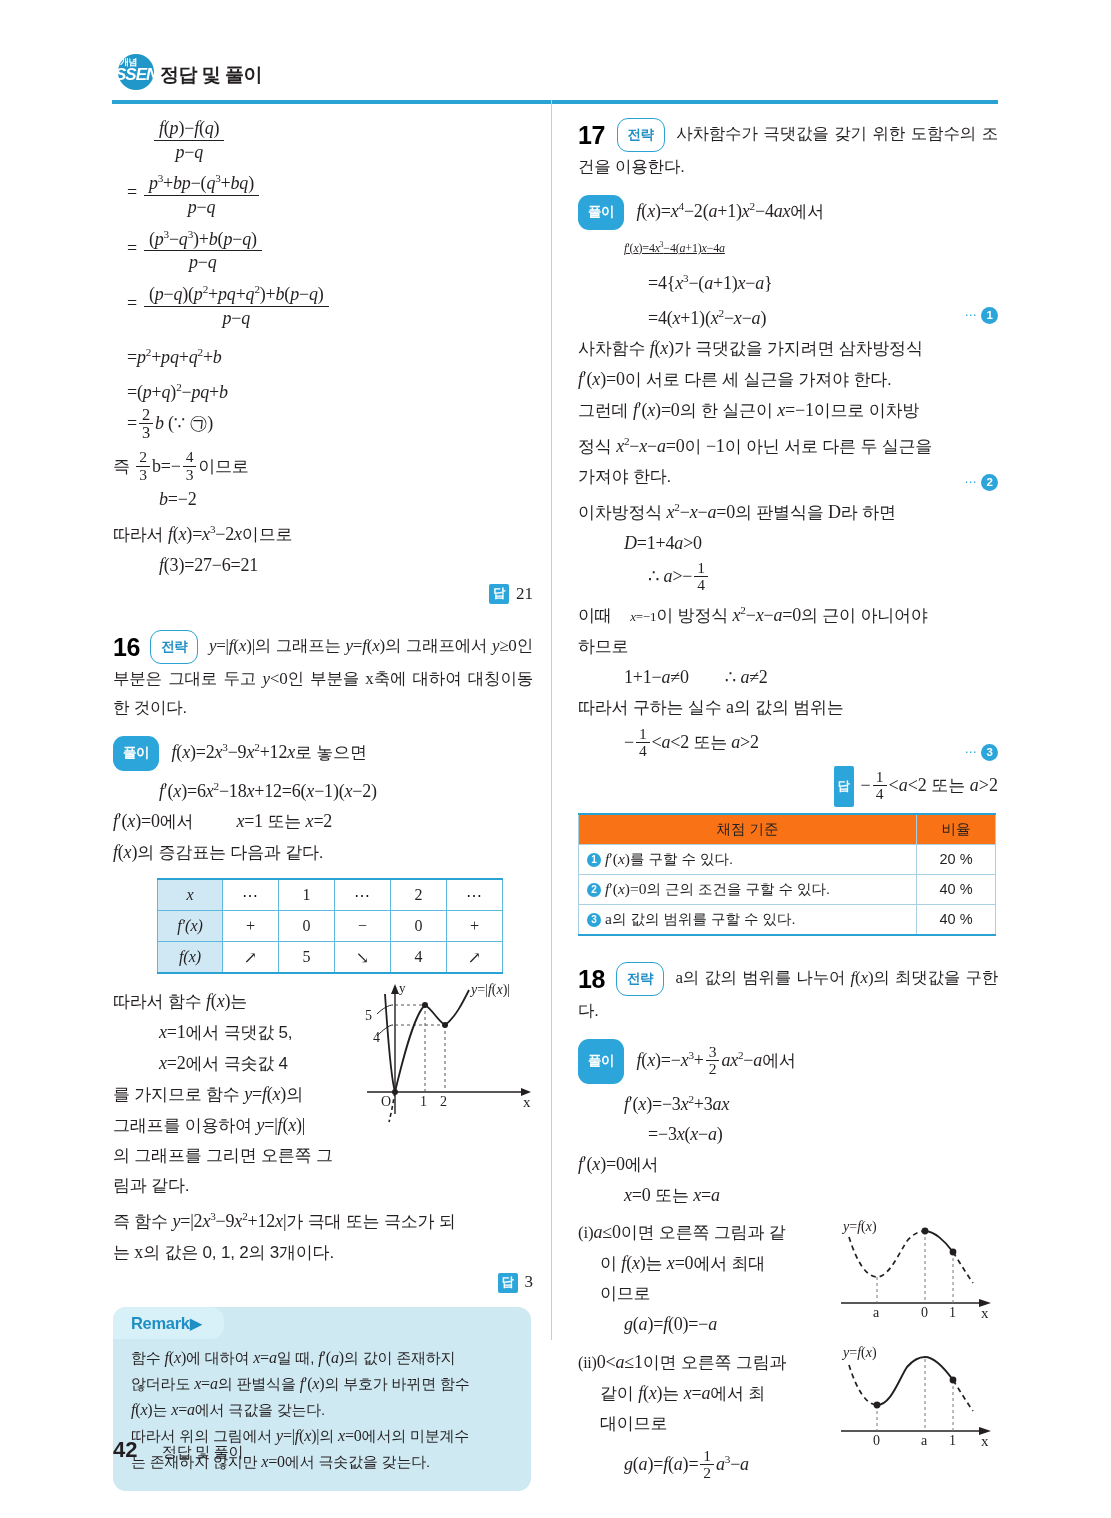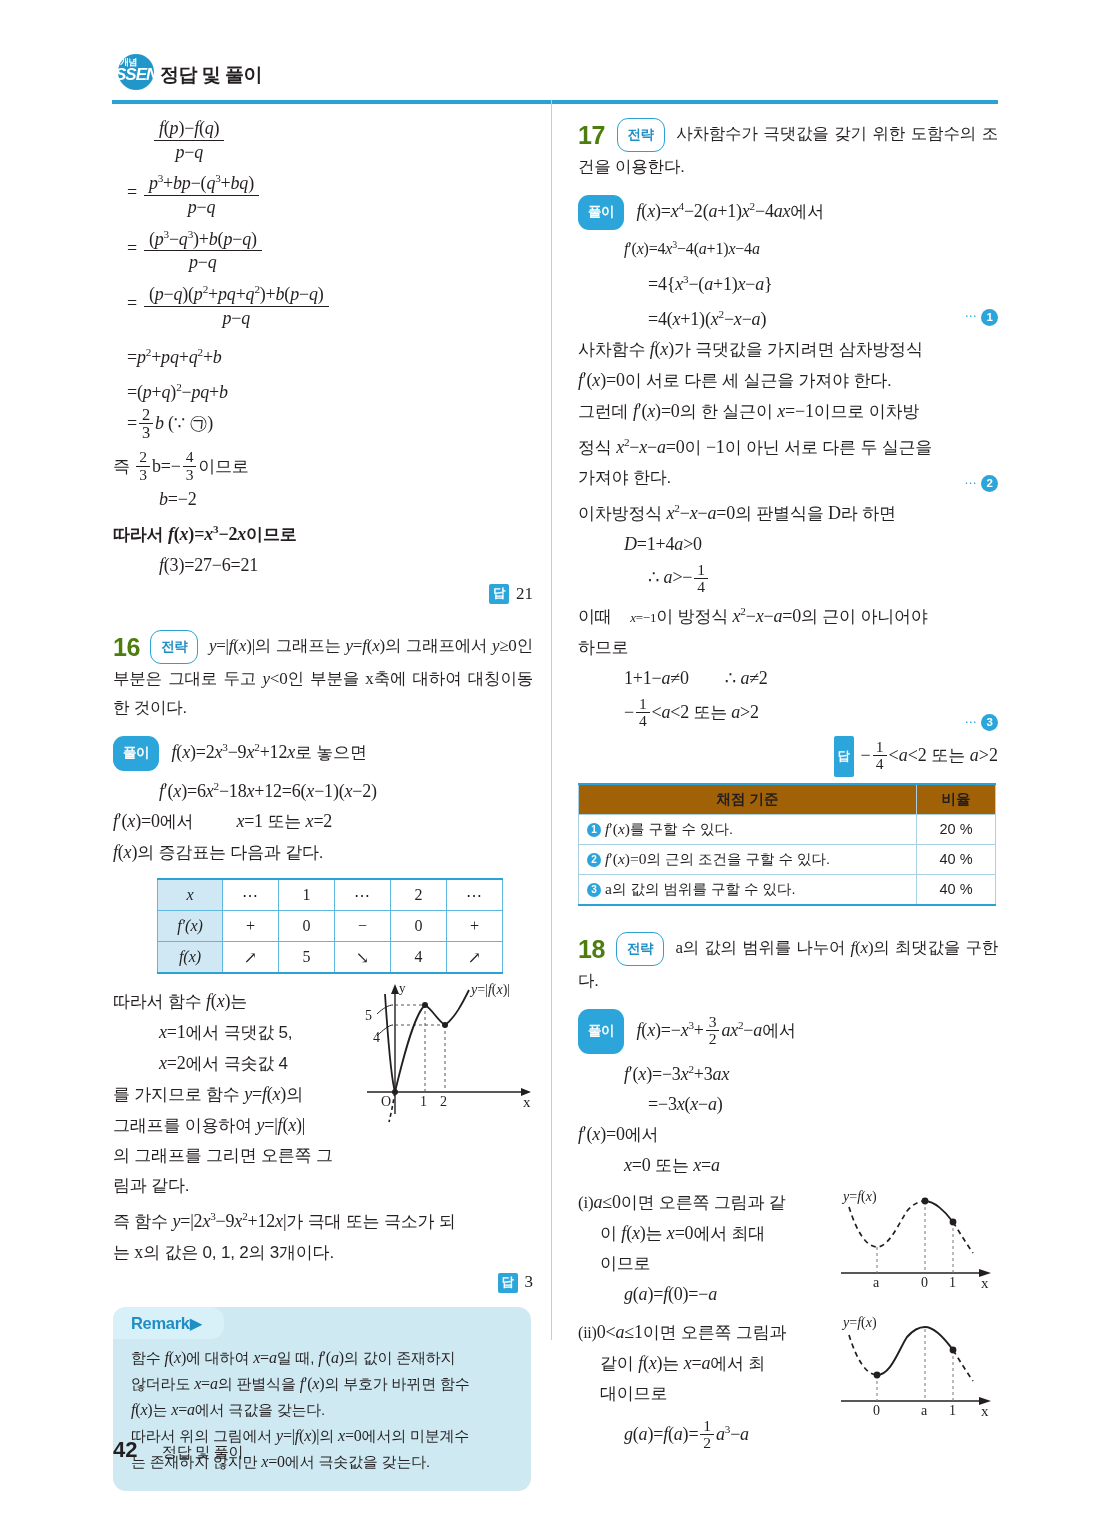--- a/index.html
+++ b/index.html
@@ -53,21 +53,21 @@
         margin:0 2px;position:relative;top:-1px;}
   .frac .num{display:block;padding:0 3px;font-size:0.82em;}
   .frac .den{display:block;padding:0 3px;font-size:0.82em;border-top:1.2px solid #231f20;}
   .bigfrac{display:inline-block;vertical-align:middle;text-align:center;
         font-family:"Liberation Serif","DejaVu Serif",serif;line-height:1.15;margin:0 3px;}
   .bigfrac .num{display:block;padding:0 5px 1px;}
   .bigfrac .den{display:block;padding:1px 5px 0;border-top:1.3px solid #231f20;}
 
   
   .qnum{
-    font-size:25px;font-weight:bold;color:#4d7c0f;
+    font-size:25px;font-weight:bold;color:#000000;
     font-family:"Liberation Sans","DejaVu Sans",sans-serif;
     vertical-align:middle;letter-spacing:-0.5px;
   }
   .badge-strategy{
     display:inline-block;border:1.6px solid #2aa3d4;border-radius:11px;
     color:#1f8ec4;font-size:13.5px;font-weight:bold;padding:1px 10px 2px;
     vertical-align:middle;margin:0 6px;letter-spacing:-0.5px;
     font-family:"Liberation Sans","DejaVu Sans",sans-serif;
   }
   .badge-solution{
@@ -105,21 +105,21 @@
   .idtable td.dots{letter-spacing:1px;}
   .idtable tr:first-child td{border-top:2px solid #2aa3d4;}
   .idtable tr:last-child td{border-bottom:2px solid #2aa3d4;}
 
   
   .rubric{border-collapse:collapse;width:418px;margin-top:6px;}
   .rubric th,.rubric td{
     border:1px solid #a9cfe2;font-size:14.5px;padding:5px 8px;
     font-family:"Liberation Sans","DejaVu Sans",sans-serif;
   }
-  .rubric th{background:#a16207;font-weight:bold;text-align:center;}
+  .rubric th{background:#f97316;font-weight:normal;text-align:center;}
   .rubric tr:first-child th{border-top:2px solid #2aa3d4;}
   .rubric tr:last-child td{border-bottom:2px solid #2aa3d4;}
   .rubric td.crit{text-align:left;}
   .rubric td.pct{text-align:center;width:62px;}
 
   
   .remark{
     position:relative;background:#cfe9f2;border-radius:13px;
     padding:38px 18px 16px 18px;margin-top:14px;width:382px;
   }
@@ -200,21 +200,21 @@
       <div class="ln mthr" style="margin-left:14px;font-size:18px;line-height:1.7;">
         =<span class="frac" style="font-size:20px;"><span class="num">2</span><span class="den">3</span></span><span class="mth">b</span> (∵ ㉠)
       </div>
 
       <div class="ln" style="margin-top:8px;font-size:17px;line-height:1.8;">
         <span class="ko">즉 </span><span class="frac mthr" style="font-size:19px;"><span class="num">2</span><span class="den">3</span></span><span class="mth mthr" style="font-size:18px;">b</span><span class="mthr" style="font-size:18px;">=−</span><span class="frac mthr" style="font-size:19px;"><span class="num">4</span><span class="den">3</span></span><span class="ko">이므로</span>
       </div>
       <div class="ln indent2 mthr" style="font-size:18px;">
         <span class="mth">b</span>=−2
       </div>
-      <div class="ln" style="font-size:17px;font-weight:bold;">
+      <div class="ln" style="font-size:17px;">
         <span class="ko">따라서 </span><span class="mthr" style="font-size:18px;"><span class="mth">f</span>(<span class="mth">x</span>)=<span class="mth">x</span><sup class="er">3</sup>−2<span class="mth">x</span></span><span class="ko">이므로</span>
       </div>
       <div class="ln indent2 mthr" style="font-size:18px;">
         <span class="mth">f</span>(3)=27−6=21
       </div>
 
       <div class="answer-line">
         <span class="badge-answer">답</span><span class="mthr">21</span>
       </div>
     </div>
@@ -372,21 +372,21 @@
       <div class="ln" style="font-size:16.5px;line-height:29px;text-align:justify;">
         <span class="qnum">17</span>
         <span class="badge-strategy">전략</span>
         <span class="ko">사차함수가 극댓값을 갖기 위한 도함수의 조건을 이용한다.</span>
       </div>
 
       <div class="ln" style="margin-top:10px;font-size:17px;">
         <span class="badge-solution">풀이</span>
         <span class="mthr" style="font-size:18px;"><span class="mth">f</span>(<span class="mth">x</span>)=<span class="mth">x</span><sup class="er">4</sup>−2(<span class="mth">a</span>+1)<span class="mth">x</span><sup class="er">2</sup>−4<span class="mth">ax</span></span><span class="ko">에서</span>
       </div>
-      <div class="ln indent2 mthr" style="font-size:16px;">
+      <div class="ln indent2 mthr" style="font-size:12px;text-decoration:underline;">
         <span class="mth">f</span>′(<span class="mth">x</span>)=4<span class="mth">x</span><sup class="er">3</sup>−4(<span class="mth">a</span>+1)<span class="mth">x</span>−4<span class="mth">a</span>
       </div>
       <div class="ln indent3 mthr" style="font-size:18px;">
         =4{<span class="mth">x</span><sup class="er">3</sup>−(<span class="mth">a</span>+1)<span class="mth">x</span>−<span class="mth">a</span>}
       </div>
       <div class="ln indent3 mthr rel" style="font-size:18px;">
         =4(<span class="mth">x</span>+1)(<span class="mth">x</span><sup class="er">2</sup>−<span class="mth">x</span>−<span class="mth">a</span>)
         <span class="steptag" style="top:2px;"><span class="dots">⋯</span> <span class="stepdot">1</span></span>
       </div>
 
@@ -416,20 +416,23 @@
         ∴ <span class="mth">a</span>&gt;−<span class="frac" style="font-size:19px;"><span class="num">1</span><span class="den">4</span></span>
       </div>
       <div class="ln" style="font-size:17px;">
         <span class="ko">이때 </span><span class="mthr" style="font-size:13px;margin-left:14px;"><span class="mth">x</span>=−1</span><span class="ko">이 방정식 </span><span class="mthr" style="font-size:18px;"><span class="mth">x</span><sup class="er">2</sup>−<span class="mth">x</span>−<span class="mth">a</span>=0</span><span class="ko">의 근이 아니어야</span>
       </div>
       <div class="ln" style="font-size:17px;">
         <span class="ko">하므로</span>
       </div>
       <div class="ln indent2 mthr" style="font-size:18px;">
         1+1−<span class="mth">a</span>≠0<span style="display:inline-block;width:36px;"></span>∴ <span class="mth">a</span>≠2
+      </div>
+      <div class="ln" style="font-size:17px;">
+        <span class="ko">따라서 구하는 실수 </span><span class="mth mthr" style="font-size:18px;">a</span><span class="ko">의 값의 범위는</span>
       </div>
       <div class="ln indent2 mthr rel" style="font-size:18px;line-height:38px;">
         −<span class="frac" style="font-size:19px;"><span class="num">1</span><span class="den">4</span></span>&lt;<span class="mth">a</span>&lt;2 <span class="ko" style="font-size:17px;">또는</span> <span class="mth">a</span>&gt;2
         <span class="steptag" style="top:10px;"><span class="dots">⋯</span> <span class="stepdot">3</span></span>
       </div>
 
       <div class="answer-line" style="line-height:38px;">
         <span class="badge-answer">답</span><span class="mthr" style="font-size:18px;">−<span class="frac" style="font-size:19px;"><span class="num">1</span><span class="den">4</span></span>&lt;<span class="mth">a</span>&lt;2 <span class="ko" style="font-size:17px;">또는</span> <span class="mth">a</span>&gt;2</span>
       </div>
 

